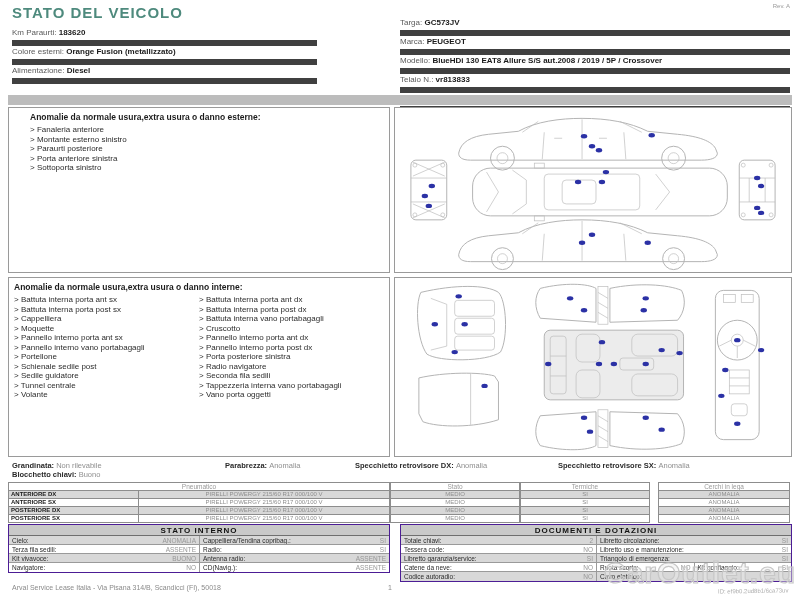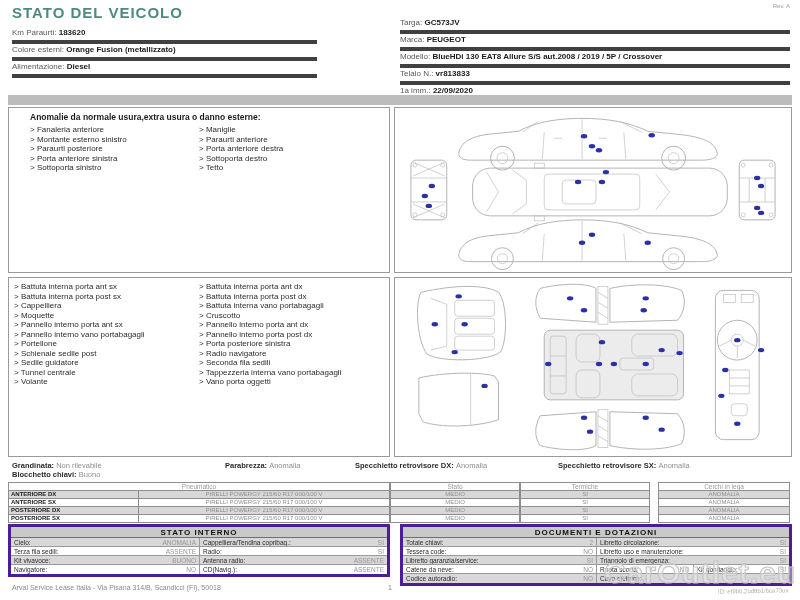--- a/index.html
+++ b/index.html
@@ -5,21 +5,21 @@
   * { margin:0; padding:0; box-sizing:border-box; }
   html,body { background:#fff; }
   body { font-family:"Liberation Sans", sans-serif; width:800px; height:600px; overflow:hidden; }
   .page { position:relative; width:800px; height:600px; background:#fff; outline:1px solid #e0e0e0; }
 
   
   .title { position:absolute; left:12px; top:4px; font-size:15px; font-weight:bold; letter-spacing:1px; color:#4e8a7d; }
   .rev { position:absolute; right:10px; top:3px; font-size:6px; color:#9a9a9a; }
   .fields-left  { position:absolute; left:12px;  top:27px; width:305px; }
   .fields-right { position:absolute; left:400px; top:17px; width:390px; }
-  .fieldrow { border-bottom:4px solid #404040; padding:1px 0 2px 0; font-size:8px; line-height:10px; }
+  .fieldrow { border-bottom:6px solid #404040; padding:1px 0 2px 0; font-size:8px; line-height:10px; }
   .flabel { color:#5a5a5a; }
   .fval { color:#1a1a1a; font-weight:bold; }
 
   .graybar { position:absolute; left:8px; top:95px; width:784px; height:10px; background:#bcbcbc; }
 
   
   .secbox { position:absolute; background:#fff; border:1px solid #9a9a9a; }
   .ext-left  { left:8px;  top:107px; width:382px; height:166px; padding:4px 21px; }
   .ext-right { left:394px; top:107px; width:398px; height:166px; }
   .int-left  { left:8px;  top:277px; width:382px; height:180px; padding:4px 5px; }
@@ -43,21 +43,21 @@
   .t-row { display:flex; height:8px; }
   .t-c { border-left:1px solid #8d8d8d; border-bottom:1px solid #8d8d8d; font-size:6px; line-height:7.5px; overflow:hidden; white-space:nowrap; }
   .t-pos { width:130px; font-weight:bold; color:#1a1a1a; padding-left:2px; border-left:1px solid #8d8d8d; }
   .t-spec { width:252px; color:#8f8f8f; text-align:center; border-right:1px solid #8d8d8d; }
   .t-stato, .t-term { width:130px; color:#8f8f8f; text-align:center; border-right:1px solid #8d8d8d; }
   .t-gap { width:8px; border:none; }
   .t-cerchi { width:132px; color:#8f8f8f; text-align:center; border:1px solid #8d8d8d; border-top:none; }
   .t-row.zebra .t-pos, .t-row.zebra .t-spec, .t-row.zebra .t-stato, .t-row.zebra .t-term, .t-row.zebra .t-cerchi { background:#d8d8d8; }
 
   
-  .ptable { position:absolute; top:524px; border:3px solid #4c1d95; }
+  .ptable { position:absolute; top:524px; border:1px solid #4c1d95; }
   .ptable.left { left:8px; width:382px; }
   .ptable.right { left:400px; width:392px; }
   .ptitle { background:#c9c9c9; border-bottom:1px solid #6f6f6f; font-size:8px; font-weight:bold; color:#111; text-align:center; letter-spacing:1px; height:11px; line-height:11px; }
   .prow { display:flex; height:9px; border-bottom:1px solid #9a9a9a; }
   .prow:last-child { border-bottom:none; }
   .prow.zebra { background:#d8d8d8; }
   .pcell { display:flex; justify-content:space-between; padding:0 3px; border-left:1px solid #9a9a9a; overflow:hidden; }
   .pcell:first-child { border-left:none; }
   .plabel { font-size:6.5px; line-height:9px; color:#2a2a2a; white-space:nowrap; }
   .pval { font-size:6.5px; line-height:9px; color:#979797; white-space:nowrap; }
@@ -98,27 +98,20 @@
 
   <div class="secbox ext-left">
     <div class="sec-title">Anomalie da normale usura,extra usura o danno esterne:</div>
     <div class="anom-cols">
       <div class="anom-col">
           <div class="anom-item">&gt; Fanaleria anteriore</div>
           <div class="anom-item">&gt; Montante esterno sinistro</div>
           <div class="anom-item">&gt; Paraurti posteriore</div>
           <div class="anom-item">&gt; Porta anteriore sinistra</div>
           <div class="anom-item">&gt; Sottoporta sinistro</div>
-        </div>
-      <div class="anom-col">
-          <div class="anom-item">&gt; Maniglie</div>
-          <div class="anom-item">&gt; Paraurti anteriore</div>
-          <div class="anom-item">&gt; Porta anteriore destra</div>
-          <div class="anom-item">&gt; Sottoporta destro</div>
-          <div class="anom-item">&gt; Tetto</div>
         </div>
     </div>
   </div>
   <div class="secbox ext-right">
     <svg class="diag-svg" viewBox="0 0 398 164">
 
       <g>
         <rect class="car" x="16" y="52" width="36" height="60" rx="5"></rect>
         <line class="car-thin" x1="16" y1="70" x2="52" y2="70"></line>
         <line class="car-thin" x1="16" y1="94" x2="52" y2="94"></line>
@@ -197,20 +190,21 @@
         <ellipse class="dot" cx="34" cy="98" rx="3.2" ry="2.2"></ellipse>
         <ellipse class="dot" cx="364" cy="70" rx="3.2" ry="2.2"></ellipse>
         <ellipse class="dot" cx="368" cy="78" rx="3.2" ry="2.2"></ellipse>
         <ellipse class="dot" cx="364" cy="100" rx="3.2" ry="2.2"></ellipse>
         <ellipse class="dot" cx="368" cy="105" rx="3.2" ry="2.2"></ellipse>
       </g>
     </svg>
   </div>
 
   <div class="secbox int-left">
+    <div class="sec-title">Anomalie da normale usura,extra usura o danno interne:</div>
     <div class="anom-cols">
       <div class="anom-col">
           <div class="anom-item">&gt; Battuta interna porta ant sx</div>
           <div class="anom-item">&gt; Battuta interna porta post sx</div>
           <div class="anom-item">&gt; Cappelliera</div>
           <div class="anom-item">&gt; Moquette</div>
           <div class="anom-item">&gt; Pannello interno porta ant sx</div>
           <div class="anom-item">&gt; Pannello interno vano portabagagli</div>
           <div class="anom-item">&gt; Portellone</div>
           <div class="anom-item">&gt; Schienale sedile post</div>

